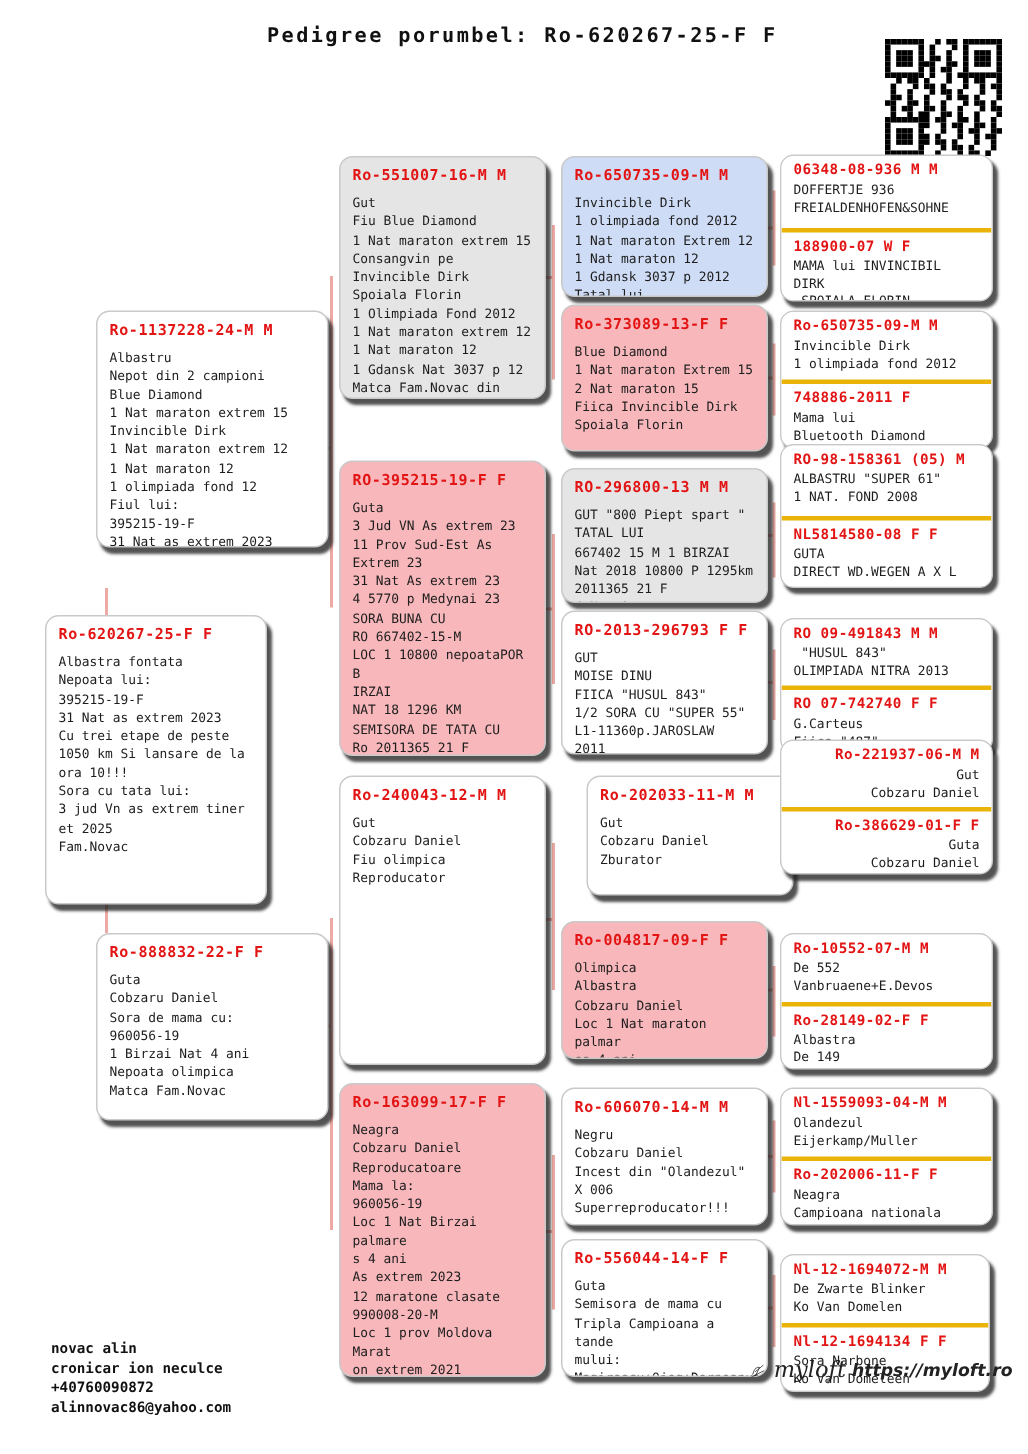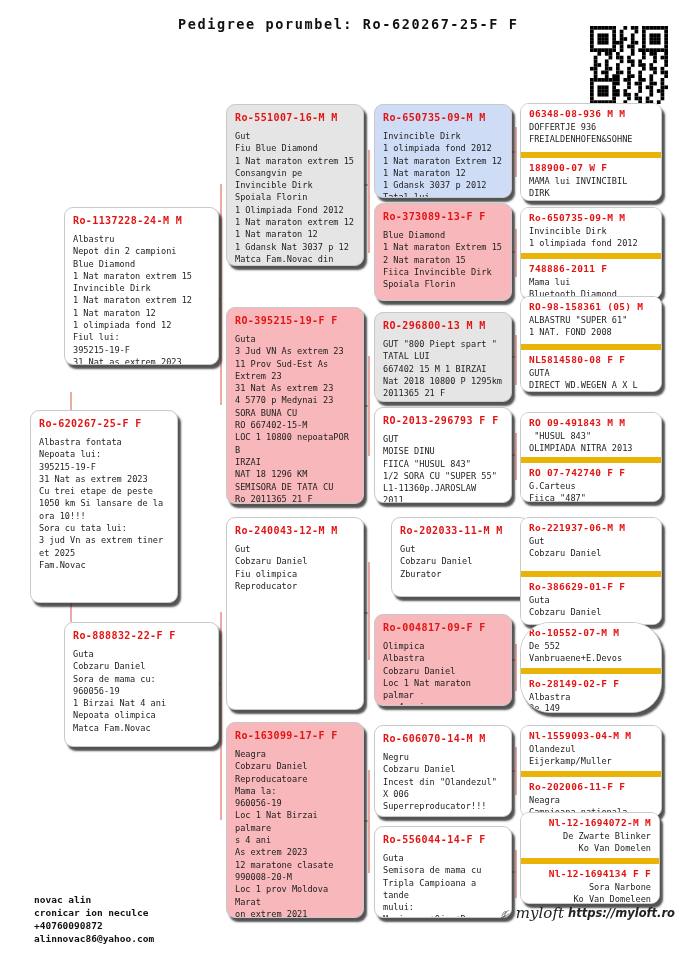--- a/index.html
+++ b/index.html
@@ -11,21 +11,21 @@
   .box{position:absolute;background:#fff;border:1px solid #c9c9c9;border-radius:9px;
        box-shadow:3px 4px 2px rgba(35,35,35,.78);padding:7px 8px 4px 8px;overflow:hidden;}
   .g{background:#e5e5e5;}
   .b{background:#cfdcf5;}
   .p{background:#f7b7bb;}
   .t{color:#e31414;font-weight:bold;font-size:10px;letter-spacing:.4px;margin:0 0 7px 0;white-space:pre;}
   .d{font-size:8.6px;line-height:12.3px;color:#1d1d1d;white-space:pre-wrap;}
   .pair{position:absolute;background:#fff;border:1px solid #c9c9c9;border-radius:9px;
         box-shadow:3px 4px 2px rgba(35,35,35,.78);overflow:hidden;}
   .half{position:relative;height:50%;padding:4px 8px 2px 8px;overflow:hidden;background:#fff;}
-  .half+.half{border-top:6px solid #eab308;}
+  .half+.half{border-top:3px solid #eab308;}
   .t5{color:#e31414;font-weight:bold;font-size:9.5px;letter-spacing:.3px;margin:0 0 3px 0;white-space:pre;}
   .d5{font-size:8.6px;line-height:11.6px;color:#1d1d1d;white-space:pre-wrap;}
   .vl{position:absolute;width:2px;background:#eda9a3;}
   .hl{position:absolute;height:2px;background:#eda9a3;}
   #qr-box{position:absolute;left:590px;top:26px;width:78px;height:78px;}
   #footer-left{position:absolute;left:34px;top:893px;font-weight:bold;font-size:9.5px;
       line-height:13px;color:#111;white-space:pre;}
   #footer-right{position:absolute;left:500px;top:900px;width:175px;display:flex;align-items:center;gap:4px;}
   #brand-url{font-family:"DejaVu Sans",sans-serif;font-style:italic;font-weight:bold;font-size:11.5px;color:#222;}
 </style>
@@ -498,33 +498,33 @@
       <div class="t5">RO 09-491843 M M</div>
       <div class="d5"> "HUSUL 843"
 OLIMPIADA NITRA 2013</div>
     </div>
     <div class="half">
       <div class="t5">RO 07-742740 F F</div>
       <div class="d5">G.Carteus
 Fiica "487"</div>
     </div>
   </div>
-  <div class="pair" style="left:520px;top:517px;width:142px;height:108px;">
+  <div class="pair" style="left:520px;top:493px;width:142px;height:90px;text-align:right;">
     <div class="half">
       <div class="t5">Ro-221937-06-M M</div>
       <div class="d5">Gut
 Cobzaru Daniel</div>
     </div>
     <div class="half">
       <div class="t5">Ro-386629-01-F F</div>
       <div class="d5">Guta
 Cobzaru Daniel</div>
     </div>
   </div>
-  <div class="pair" style="left:520px;top:622px;width:142px;height:91px;border-radius:30px;">
+  <div class="pair" style="left:520px;top:622px;width:142px;height:91px;">
     <div class="half">
       <div class="t5">Ro-10552-07-M M</div>
       <div class="d5">De 552
 Vanbruaene+E.Devos</div>
     </div>
     <div class="half">
       <div class="t5">Ro-28149-02-F F</div>
       <div class="d5">Albastra
 De 149</div>
     </div>
@@ -534,21 +534,21 @@
       <div class="t5">Nl-1559093-04-M M</div>
       <div class="d5">Olandezul
 Eijerkamp/Muller</div>
     </div>
     <div class="half">
       <div class="t5">Ro-202006-11-F F</div>
       <div class="d5">Neagra
 Campioana nationala</div>
     </div>
   </div>
-  <div class="pair" style="left:520px;top:812px;width:140px;height:92px;text-align:right;">
+  <div class="pair" style="left:520px;top:836px;width:140px;height:92px;">
     <div class="half">
       <div class="t5">Nl-12-1694072-M M</div>
       <div class="d5">De Zwarte Blinker
 Ko Van Domelen</div>
     </div>
     <div class="half">
       <div class="t5">Nl-12-1694134 F F</div>
       <div class="d5">Sora Narbone
 Ko Van Domeleen</div>
     </div>

